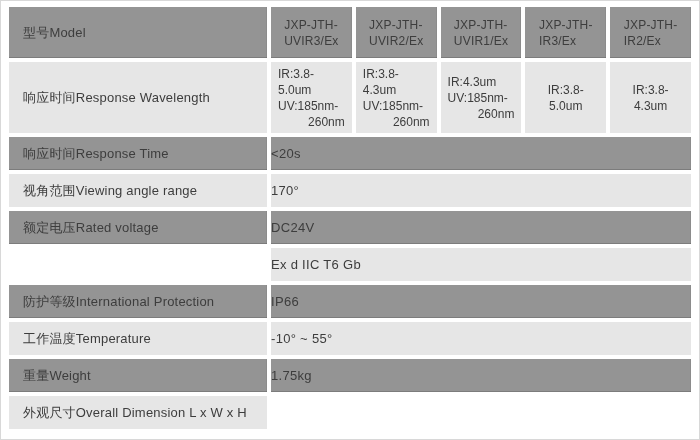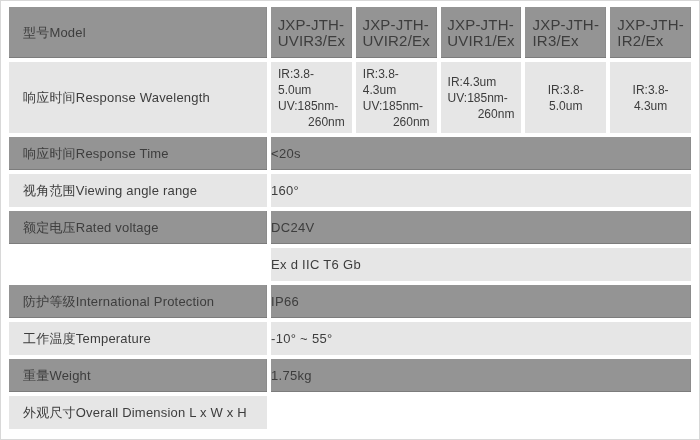--- a/index.html
+++ b/index.html
@@ -43,21 +43,21 @@
   }
 
   
   .head-cell {
     display: flex;
     align-items: center;
     justify-content: center;
   }
   .head-inner {
     text-align: left;
-    font-size: 15px;
+    font-size: 12px;
     line-height: 16px;
     letter-spacing: 0.2px;
   }
 
   
   .wl-cell {
     display: flex;
     flex-direction: column;
     justify-content: center;
     padding: 0 7px;
@@ -147,21 +147,21 @@
       <span>响应时间Response Time</span>
     </div>
     <div class="cell c-gray value-cell">
       <span>&lt;20s</span>
     </div>
 
     <div class="cell c-light label-cell">
       <span>视角范围Viewing angle range</span>
     </div>
     <div class="cell c-light value-cell">
-      <span>160°</span>
+      <span>170°</span>
     </div>
 
     <div class="cell c-gray label-cell">
       <span>额定电压Rated voltage</span>
     </div>
     <div class="cell c-gray value-cell">
       <span>DC24V</span>
     </div>
 
     <div class="cell c-light value-cell">

